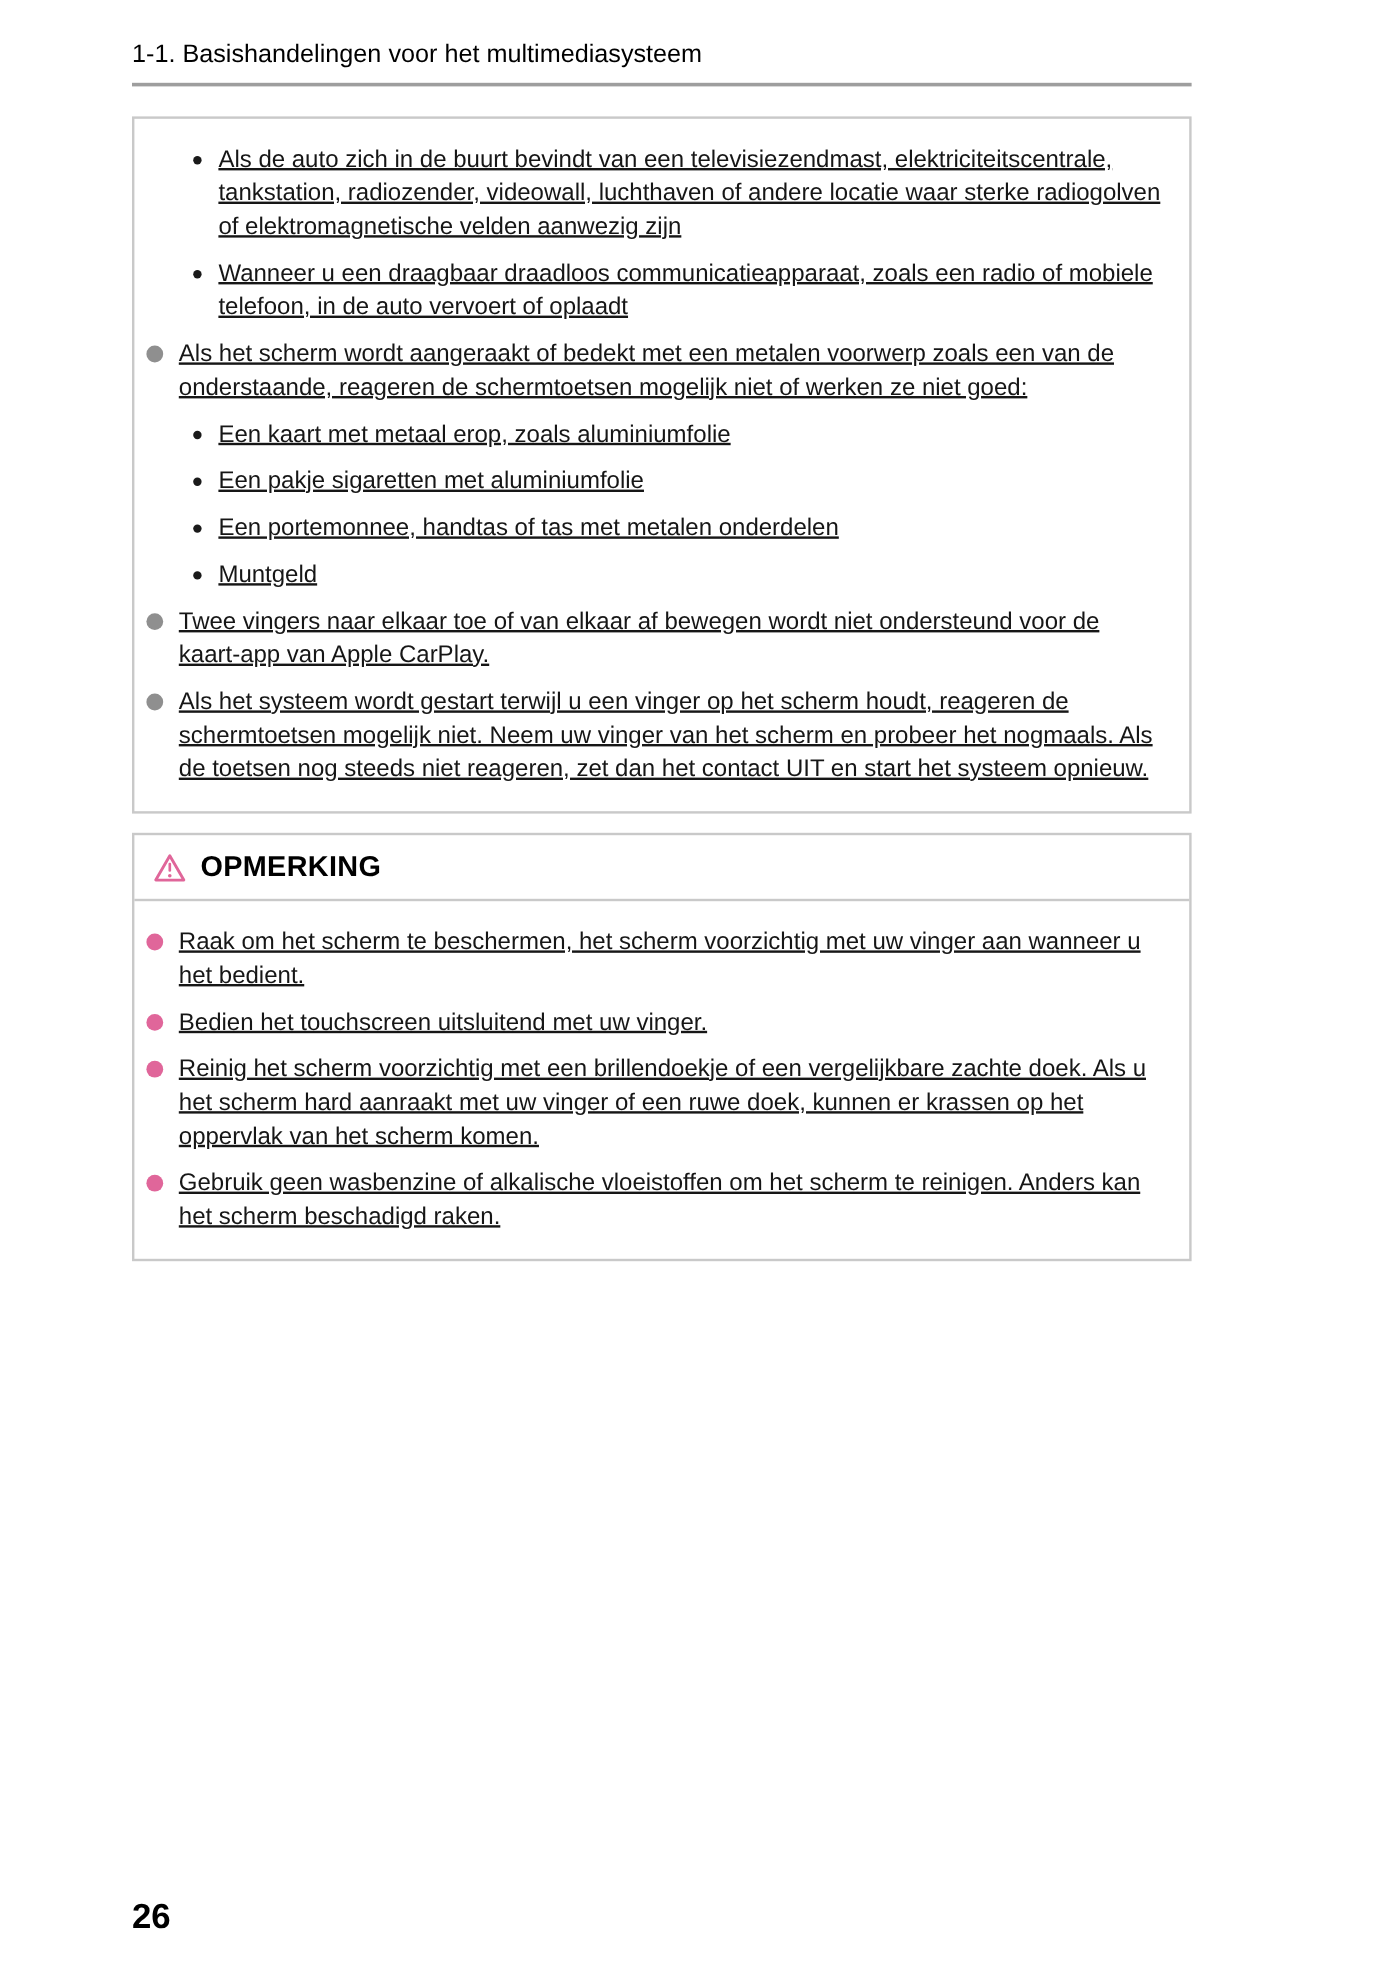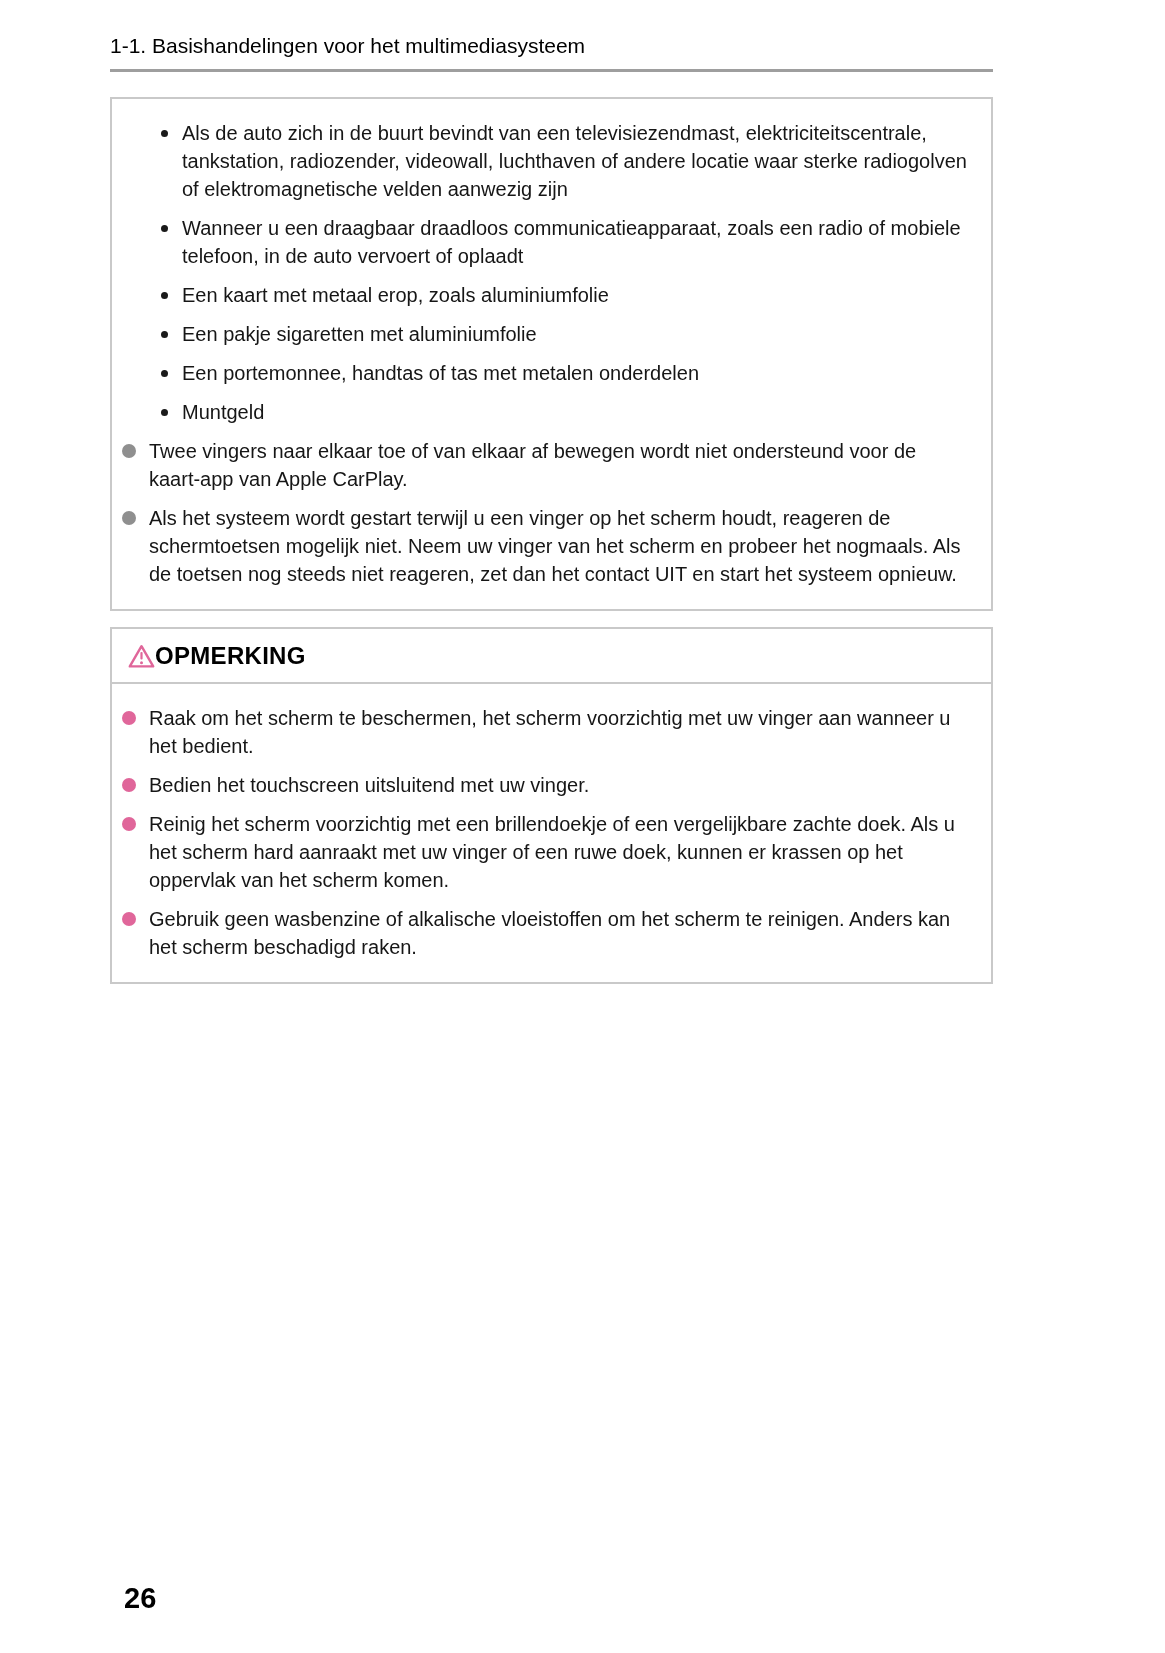--- a/index.html
+++ b/index.html
@@ -21,49 +21,53 @@
     border:2px solid var(--border-gray,#c9c9c9);
     padding:20px 20px 10px 10px;
   }
 
   .li { display:flex; margin-bottom:11px; font-size:20px; line-height:28px; }
   .level-sub { margin-left:36px; }
   .bullet { flex:0 0 auto; border-radius:50%; }
   .bullet-circle { width:14px; height:14px; margin:7px 13px 0 0; background:var(--bullet-gray,#8f8f8f); }
   .bullet-dot { width:7px; height:7px; margin:11px 14px 0 3px; background:#1a1a1a; }
   .bullet-pink { background:var(--accent-pink,#e0669a); }
-  .item-text { flex:1 1 auto; }
+  .item-text { flex:1 1 auto;text-decoration:underline; }
 
   .notice-box { margin-top:16px; border:2px solid var(--border-gray,#c9c9c9); }
-  .notice-header { display:flex; align-items:center; padding:13px 18px 12px 16px; }
+  .notice-header { display:flex; align-items:center; gap:12px; padding:13px 18px 12px 16px; }
   .warning-icon { color:var(--accent-pink,#e0669a); display:inline-flex; }
   .notice-title { font-size:24px; font-weight:bold; color:#000; letter-spacing:0.3px; }
   .notice-rule { height:2px; background:var(--border-gray,#d2d2d2); }
   .notice-items { padding:20px 20px 10px 10px; }
 
-  .page-number { position:absolute; left:124px; bottom:38px; font-size:29px; font-weight:bold; color:#000; }
+  .page-number { position:absolute; left:110px; bottom:38px; font-size:29px; font-weight:bold; color:#000; }
 </style>
 </head>
 <body>
 
 <div class="page">
 
   <header class="doc-header">
     <div class="title">1-1. Basishandelingen voor het multimediasysteem</div>
     <div class="header-rule"></div>
   </header>
 
   <section class="info-box" id="info-box">
       <div class="li level-sub">
         <span class="bullet bullet-dot"></span>
         <span class="item-text">Als de auto zich in de buurt bevindt van een televisiezendmast, elektriciteitscentrale, tankstation, radiozender, videowall, luchthaven of andere locatie waar sterke radiogolven of elektromagnetische velden aanwezig zijn</span>
       </div>
       <div class="li level-sub">
         <span class="bullet bullet-dot"></span>
         <span class="item-text">Wanneer u een draagbaar draadloos communicatieapparaat, zoals een radio of mobiele telefoon, in de auto vervoert of oplaadt</span>
+      </div>
+      <div class="li level-main">
+        <span class="bullet bullet-circle"></span>
+        <span class="item-text">Als het scherm wordt aangeraakt of bedekt met een metalen voorwerp zoals een van de onderstaande, reageren de schermtoetsen mogelijk niet of werken ze niet goed:</span>
       </div>
       <div class="li level-sub">
         <span class="bullet bullet-dot"></span>
         <span class="item-text">Een kaart met metaal erop, zoals aluminiumfolie</span>
       </div>
       <div class="li level-sub">
         <span class="bullet bullet-dot"></span>
         <span class="item-text">Een pakje sigaretten met aluminiumfolie</span>
       </div>
       <div class="li level-sub">

